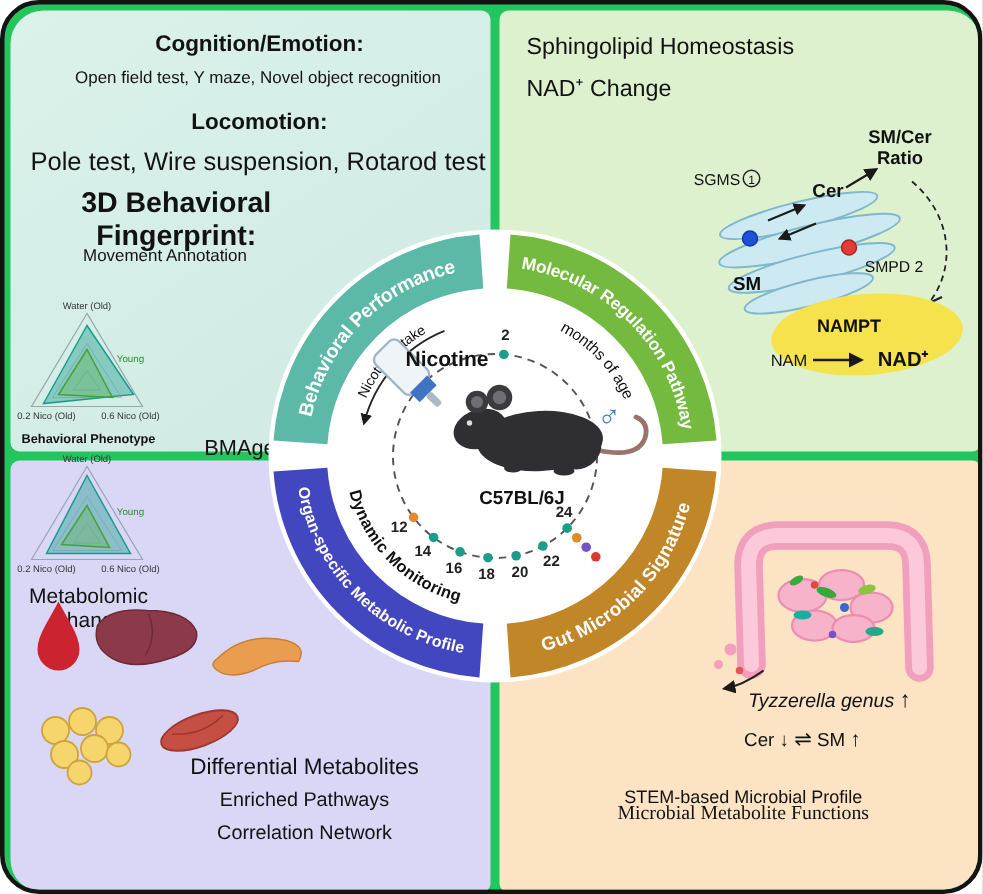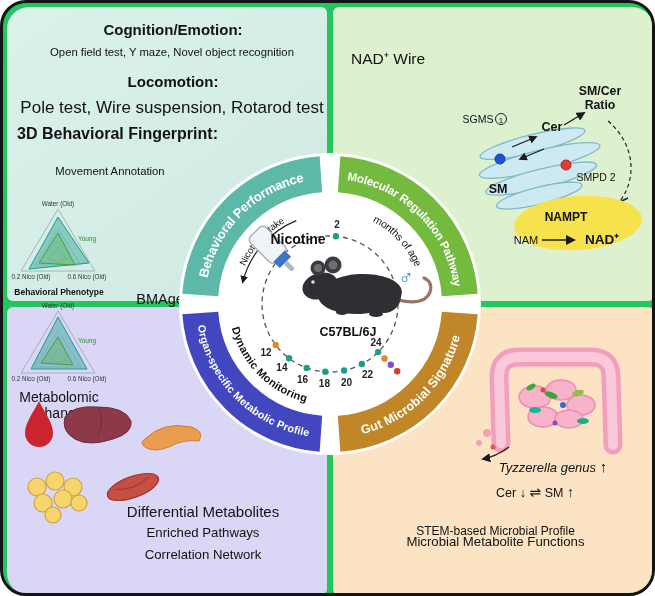--- a/index.html
+++ b/index.html
@@ -18,21 +18,21 @@
 
   <div class="quad" style="left:4px;top:4px;width:320px;height:294px;background:linear-gradient(145deg,#daf2ea,#cfe9e3);border-radius:22px 6px 6px 6px;"></div>
   <div class="quad" style="left:330px;top:4px;width:321px;height:294px;background:#def1cf;border-radius:6px 22px 6px 6px;"></div>
   <div class="quad" style="left:4px;top:304px;width:320px;height:288px;background:#dad7f6;border-radius:6px 6px 6px 22px;"></div>
   <div class="quad" style="left:330px;top:304px;width:321px;height:288px;background:#fbe3c4;border-radius:6px 6px 22px 6px;"></div>
 
   <div class="txt ctr b" style="left:30px;top:18px;width:280px;font-size:15px;">Cognition/Emotion:</div>
   <div class="txt ctr" style="left:10px;top:43px;width:318px;font-size:11.3px;">Open field test, Y maze, Novel object recognition</div>
   <div class="txt ctr b" style="left:30px;top:70px;width:280px;font-size:15px;">Locomotion:</div>
   <div class="txt ctr" style="left:10px;top:95px;width:318px;font-size:17px;">Pole test, Wire suspension, Rotarod test</div>
-  <div class="txt ctr b" style="left:12px;top:122px;width:205px;font-size:16px;">3D Behavioral Fingerprint:</div>
+  <div class="txt ctr b" style="left:12px;top:122px;width:205px;font-size:19px;">3D Behavioral Fingerprint:</div>
   <div class="txt ctr" style="left:12px;top:162px;width:190px;font-size:11.3px;">Movement Annotation</div>
 
   <svg style="left:8px;top:196px;" width="95" height="88" viewBox="0 0 95 88">
     <polygon points="47,10 10,72 84,72" fill="none" stroke="#97a6b0" stroke-width="0.8"></polygon>
     <polygon points="47,30 24,66 70,66" fill="none" stroke="#b1bdc5" stroke-width="0.6"></polygon>
     <polygon points="47,48 38,61 56,61" fill="none" stroke="#b1bdc5" stroke-width="0.6"></polygon>
     <polygon points="47,18 18,70 78,64" fill="rgba(26,156,140,0.42)" stroke="#1a9c8c" stroke-width="1"></polygon>
     <polygon points="47,34 28,64 64,66" fill="rgba(96,176,64,0.30)" stroke="#4a9f35" stroke-width="1"></polygon>
     <text x="47" y="7" font-size="6.3" text-anchor="middle" fill="#333">Water (Old)</text>
     <text x="20" y="80" font-size="6.3" text-anchor="middle" fill="#333">0.2 Nico (Old)</text>
@@ -51,21 +51,22 @@
     <text x="20" y="80" font-size="6.3" text-anchor="middle" fill="#333">0.2 Nico (Old)</text>
     <text x="76" y="80" font-size="6.3" text-anchor="middle" fill="#333">0.6 Nico (Old)</text>
     <text x="76" y="42" font-size="6.5" text-anchor="middle" fill="#2e8b2e">Young</text>
   </svg>
   <div class="txt ctr" style="left:0px;top:386px;width:112px;font-size:14px;font-weight:400;">Metabolomic Change</div>
 
   <div class="txt ctr" style="left:116px;top:287px;width:82px;font-size:14.5px;font-weight:500;line-height:1.35;">
     <div>BMAge</div>
   </div>
 
-  <div class="txt" style="left:348px;top:44px;font-size:15.5px;font-weight:500;">NAD⁺ Wire</div>
+  <div class="txt" style="left:348px;top:20px;font-size:15.5px;font-weight:500;">Sphingolipid Homeostasis</div>
+  <div class="txt" style="left:348px;top:44px;font-size:15.5px;font-weight:500;">NAD⁺ Change</div>
 
   <svg style="left:435px;top:78px;" width="218" height="178" viewBox="0 0 218 178">
     <defs>
       <marker id="arw" viewBox="0 0 10 10" refX="8" refY="5" markerWidth="6.5" markerHeight="6.5" orient="auto-start-reverse">
         <path d="M0,0 L10,5 L0,10 Z" fill="#1a1a1a"></path>
       </marker>
     </defs>
 
     <g transform="rotate(-14 100 85)">
       <ellipse cx="100" cy="62" rx="54" ry="9" fill="#cdeaf2" stroke="#7fb7cc" stroke-width="1.3"></ellipse>
@@ -156,21 +157,21 @@
     <span style="font-weight:800;font-size:15px;">↑</span>
   </div>
   <div class="txt ctr" style="left:452px;top:481px;width:160px;font-size:12.5px;">
     <span>Cer</span>
     <span>↓</span>
     <span style="font-size:14px;">⇌</span>
     <span>SM</span>
     <span style="font-weight:800;font-size:14px;">↑</span>
   </div>
   <div class="txt ctr" style="left:335px;top:508px;width:315px;font-size:12px;font-weight:500;margin-top:13px;">STEM-based Microbial Profile</div>
-  <div class="txt ctr" style="left:335px;top:531px;width:315px;font-size:13.2px;font-weight:500;">Microbial Metabolite Functions</div>
+  <div class="txt ctr" style="left:335px;top:531px;width:315px;font-size:13.2px;font-weight:500;font-family:Liberation Serif, serif;">Microbial Metabolite Functions</div>
 
   <svg style="left:177px;top:151px;" width="300" height="300" viewBox="0 0 300 300">
     <circle cx="150" cy="150" r="130" fill="none" stroke="#ffffff" stroke-width="42"></circle>
     <circle cx="150" cy="150" r="110" fill="#ffffff"></circle>
 
     <path d="M 20.3 140.9 A 130 130 0 0 1 140.9 20.3" stroke="#5cb8a7" stroke-width="36" fill="none"></path>
     <path d="M 159.1 20.3 A 130 130 0 0 1 279.7 140.9" stroke="#74ba3f" stroke-width="36" fill="none"></path>
     <path d="M 20.3 159.1 A 130 130 0 0 0 140.9 279.7" stroke="#4247c0" stroke-width="36" fill="none"></path>
     <path d="M 159.1 279.7 A 130 130 0 0 0 279.7 159.1" stroke="#c08627" stroke-width="36" fill="none"></path>
 

